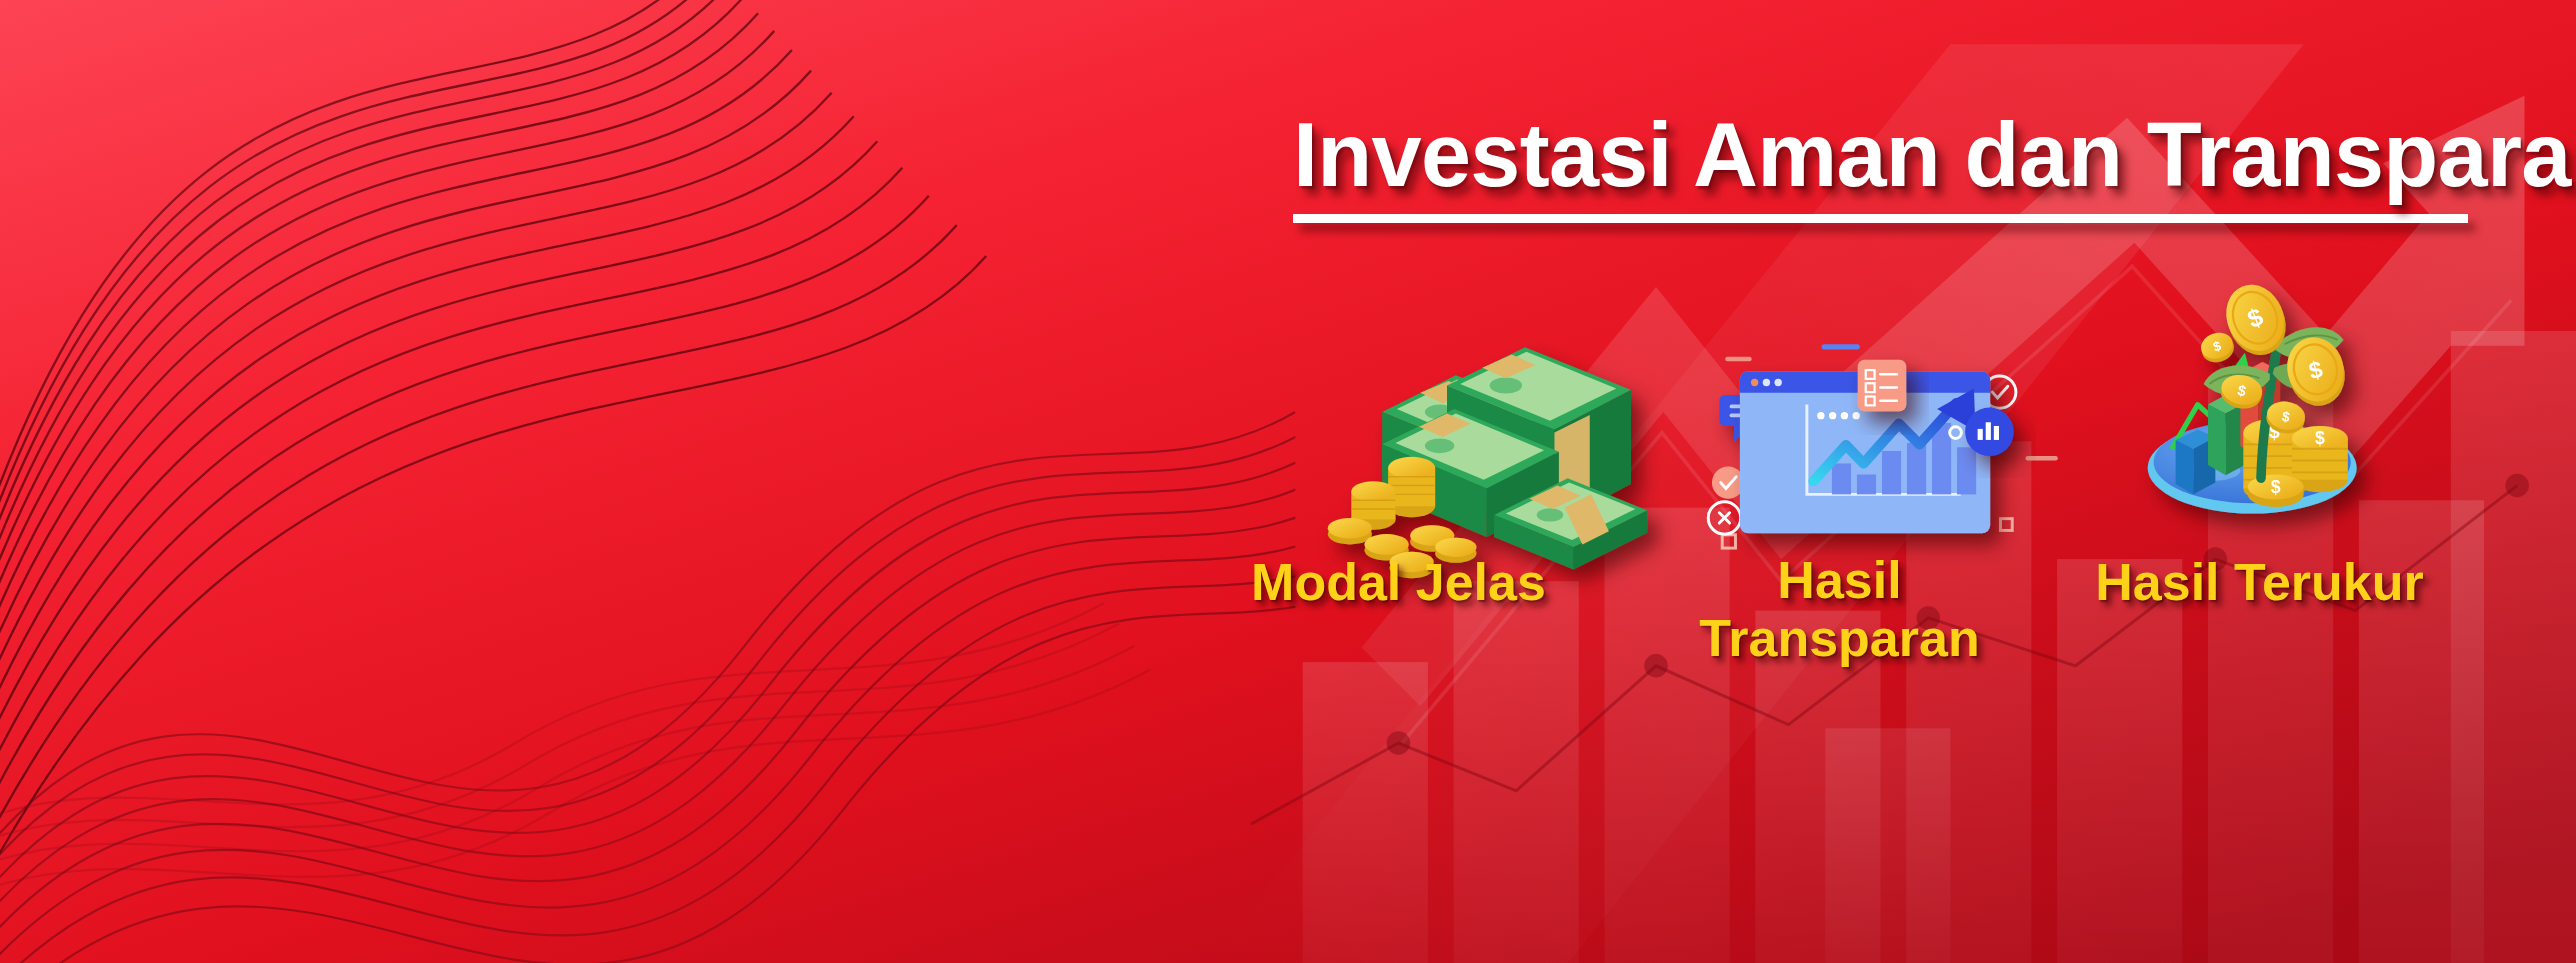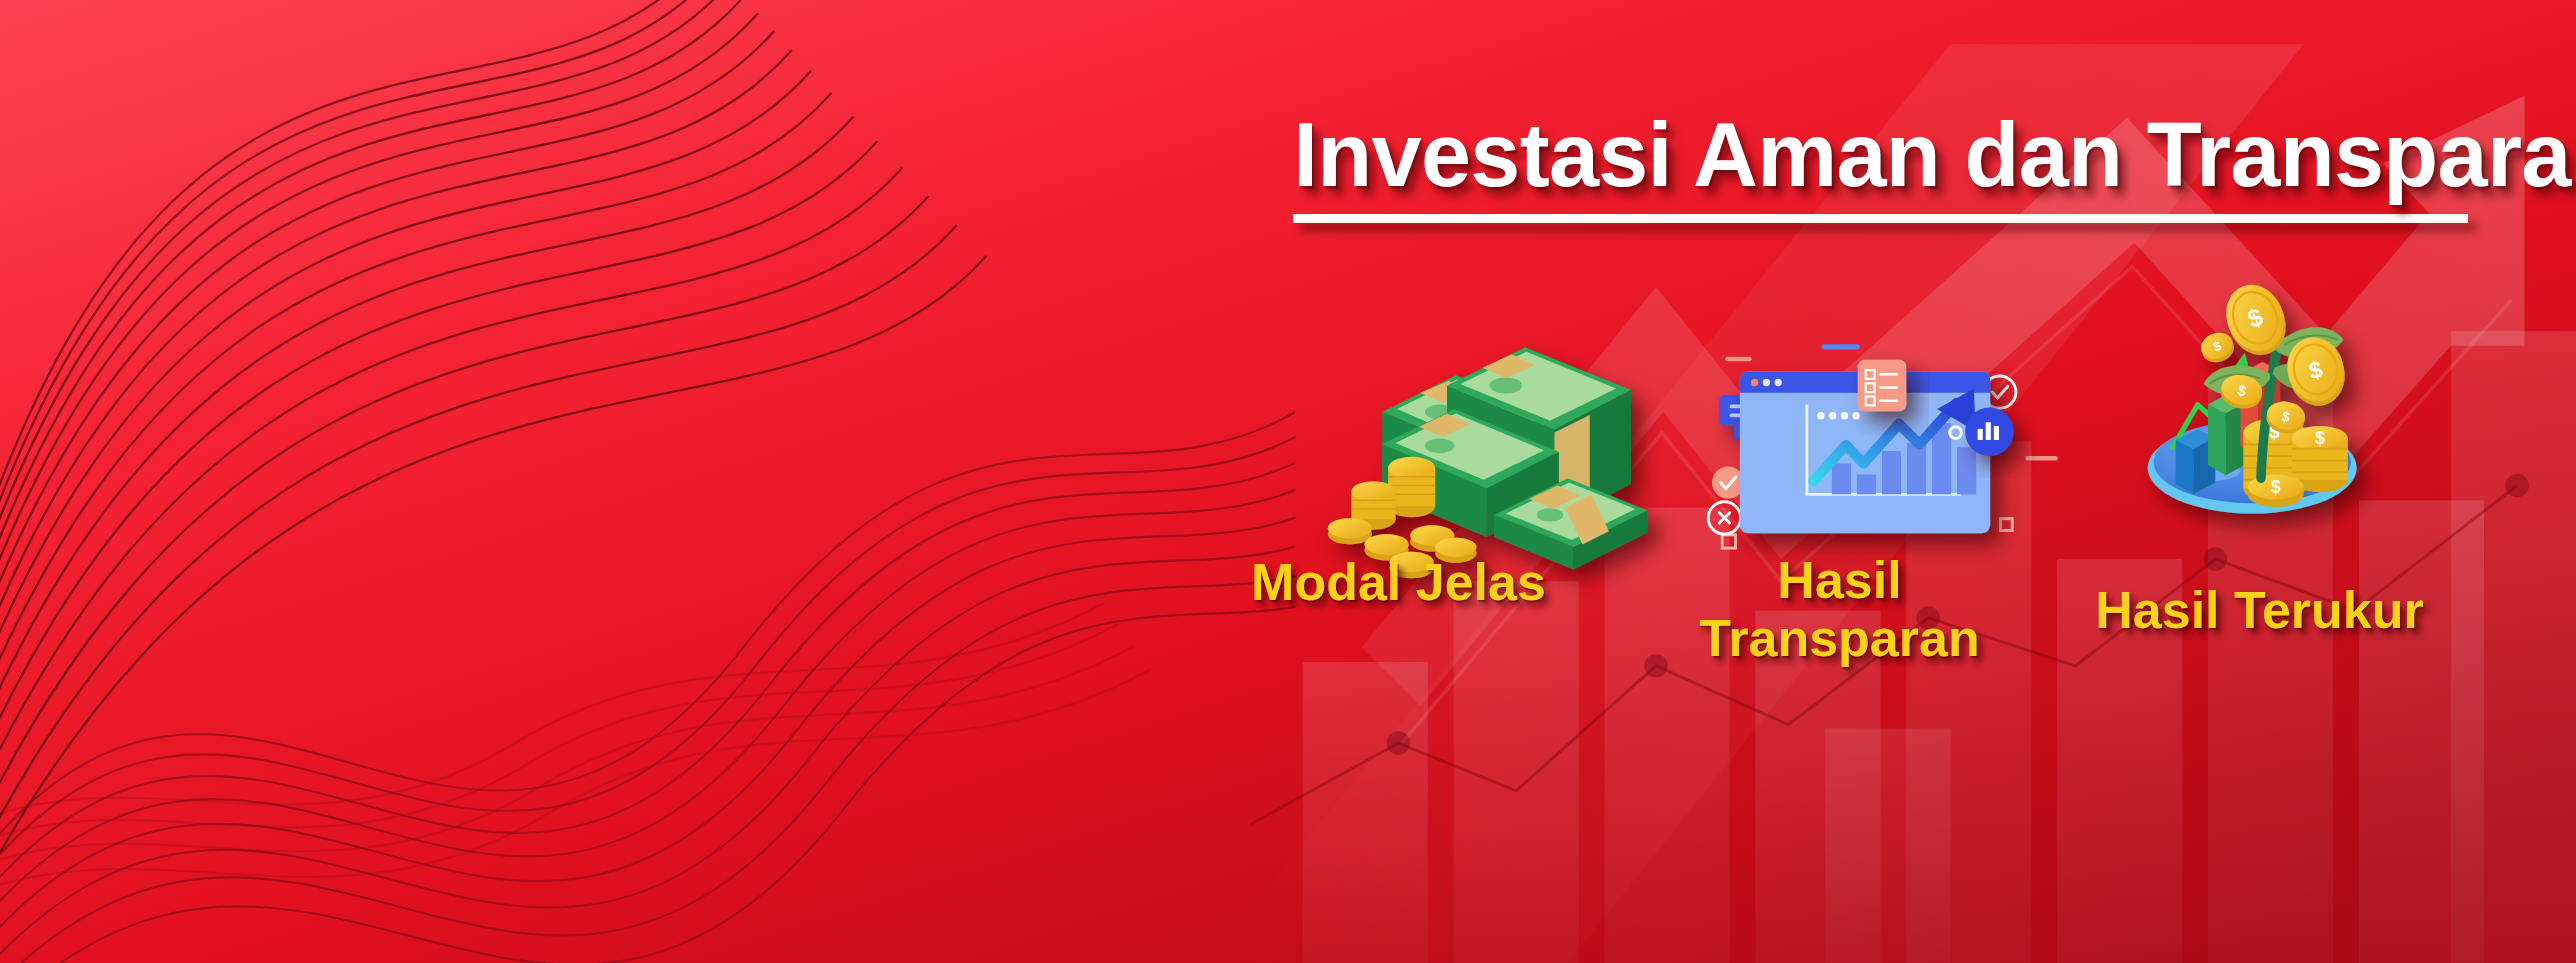--- a/index.html
+++ b/index.html
@@ -42,21 +42,21 @@
     margin:0;
     font-size:52px;
     font-weight:700;
     line-height:1.12;
     color:#FFD21A;
     white-space:pre-line;
     text-shadow:5.2px 5.9px 6.6px rgba(70,0,4,.62), 1.5px 2.2px 1.5px rgba(80,0,6,.5);
   }
   #feature-0{left:1244px;top:553px;width:309px;}
   #feature-1{left:1685px;top:551px;width:309px;}
-  #feature-2{left:2090px;top:553px;width:339px;margin-top:28px;}
+  #feature-2{left:2090px;top:553px;width:339px;}
 </style>
 </head>
 <body>
 
 <div id="banner">
 
   <svg class="layer l-bg" viewBox="0 0 3500 1309" preserveAspectRatio="none">
     <defs>
       <linearGradient id="gBanner" x1="0" y1="0" x2="0.85" y2="1">
         <stop offset="0" stop-color="#FD4354"></stop>

